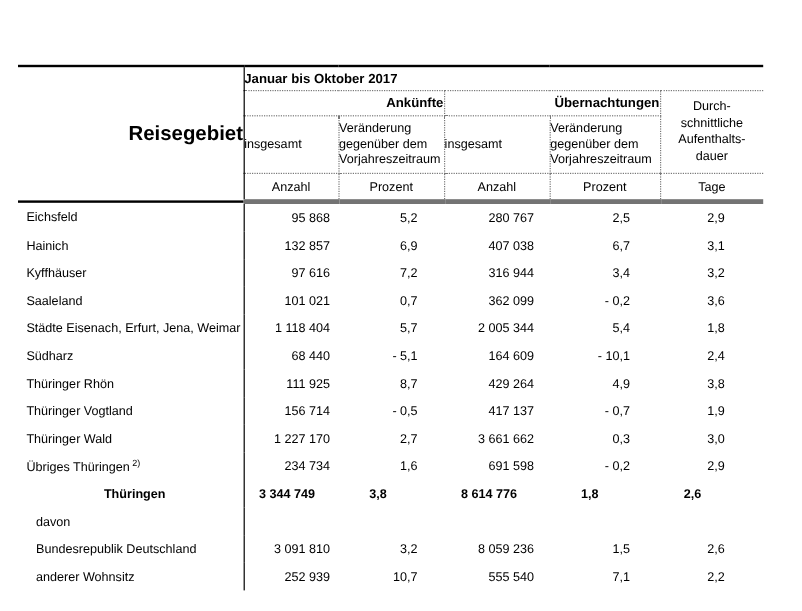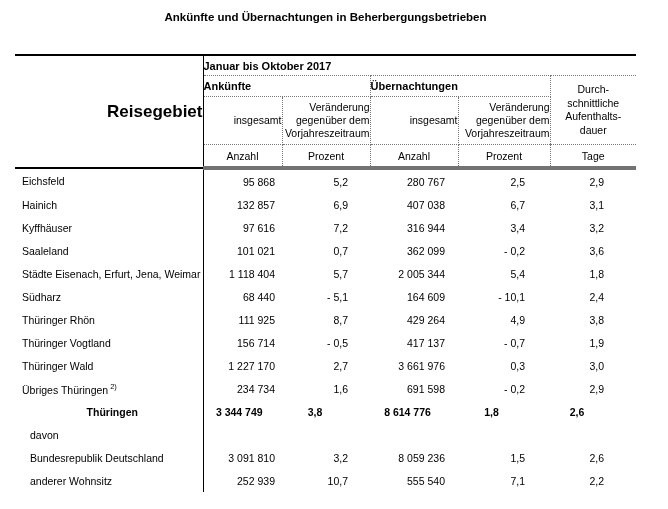--- a/index.html
+++ b/index.html
@@ -53,27 +53,27 @@
     font-weight: bold;
     font-size: 11px;
     height: 19px;
     text-align: left;
   }
   th.group {
     border-bottom: 1px dotted #777;
     font-weight: bold;
     font-size: 11px;
     height: 20px;
-    text-align: left;
+    text-align: right;
   }
   .b-r { border-right: 1px dotted #777; }
   th.sub {
     border-bottom: 1px dotted #777;
     height: 47px;
-    text-align: right;
+    text-align: left;
     white-space: pre-line;
     font-size: 10.5px;
     line-height: 13px;
     vertical-align: middle;
   }
   th.avg {
     border-bottom: 1px dotted #777;
     white-space: pre-line;
     font-size: 10.5px;
     line-height: 13.5px;
@@ -103,21 +103,20 @@
   td.c2 { padding-right: 22px; }
   td.c3 { padding-right: 13px; }
   td.c4 { padding-right: 25px; }
   td.c5 { padding-right: 32px; }
   tr.bold td { font-weight: bold; text-align: center; }
 </style>
 </head>
 <body>
 
 <div class="title-block">
-  <div>Ankünfte und Übernachtungen in Beherbergungsbetrieben</div>
 </div>
 
 <table class="stat">
   <colgroup>
     <col style="width:188px">
     <col style="width:79px">
     <col style="width:88px">
     <col style="width:88px">
     <col style="width:92px">
     <col style="width:86px">
@@ -215,21 +214,21 @@
         <td class="val c1">156 714</td>
         <td class="val c2">- 0,5</td>
         <td class="val c3">417 137</td>
         <td class="val c4">- 0,7</td>
         <td class="val c5">1,9</td>
       </tr>
       <tr>
         <td class="label">Thüringer Wald</td>
         <td class="val c1">1 227 170</td>
         <td class="val c2">2,7</td>
-        <td class="val c3">3 661 976</td>
+        <td class="val c3">3 661 662</td>
         <td class="val c4">0,3</td>
         <td class="val c5">3,0</td>
       </tr>
       <tr>
         <td class="label">Übriges Thüringen<sup class="fn">2)</sup></td>
         <td class="val c1">234 734</td>
         <td class="val c2">1,6</td>
         <td class="val c3">691 598</td>
         <td class="val c4">- 0,2</td>
         <td class="val c5">2,9</td>

